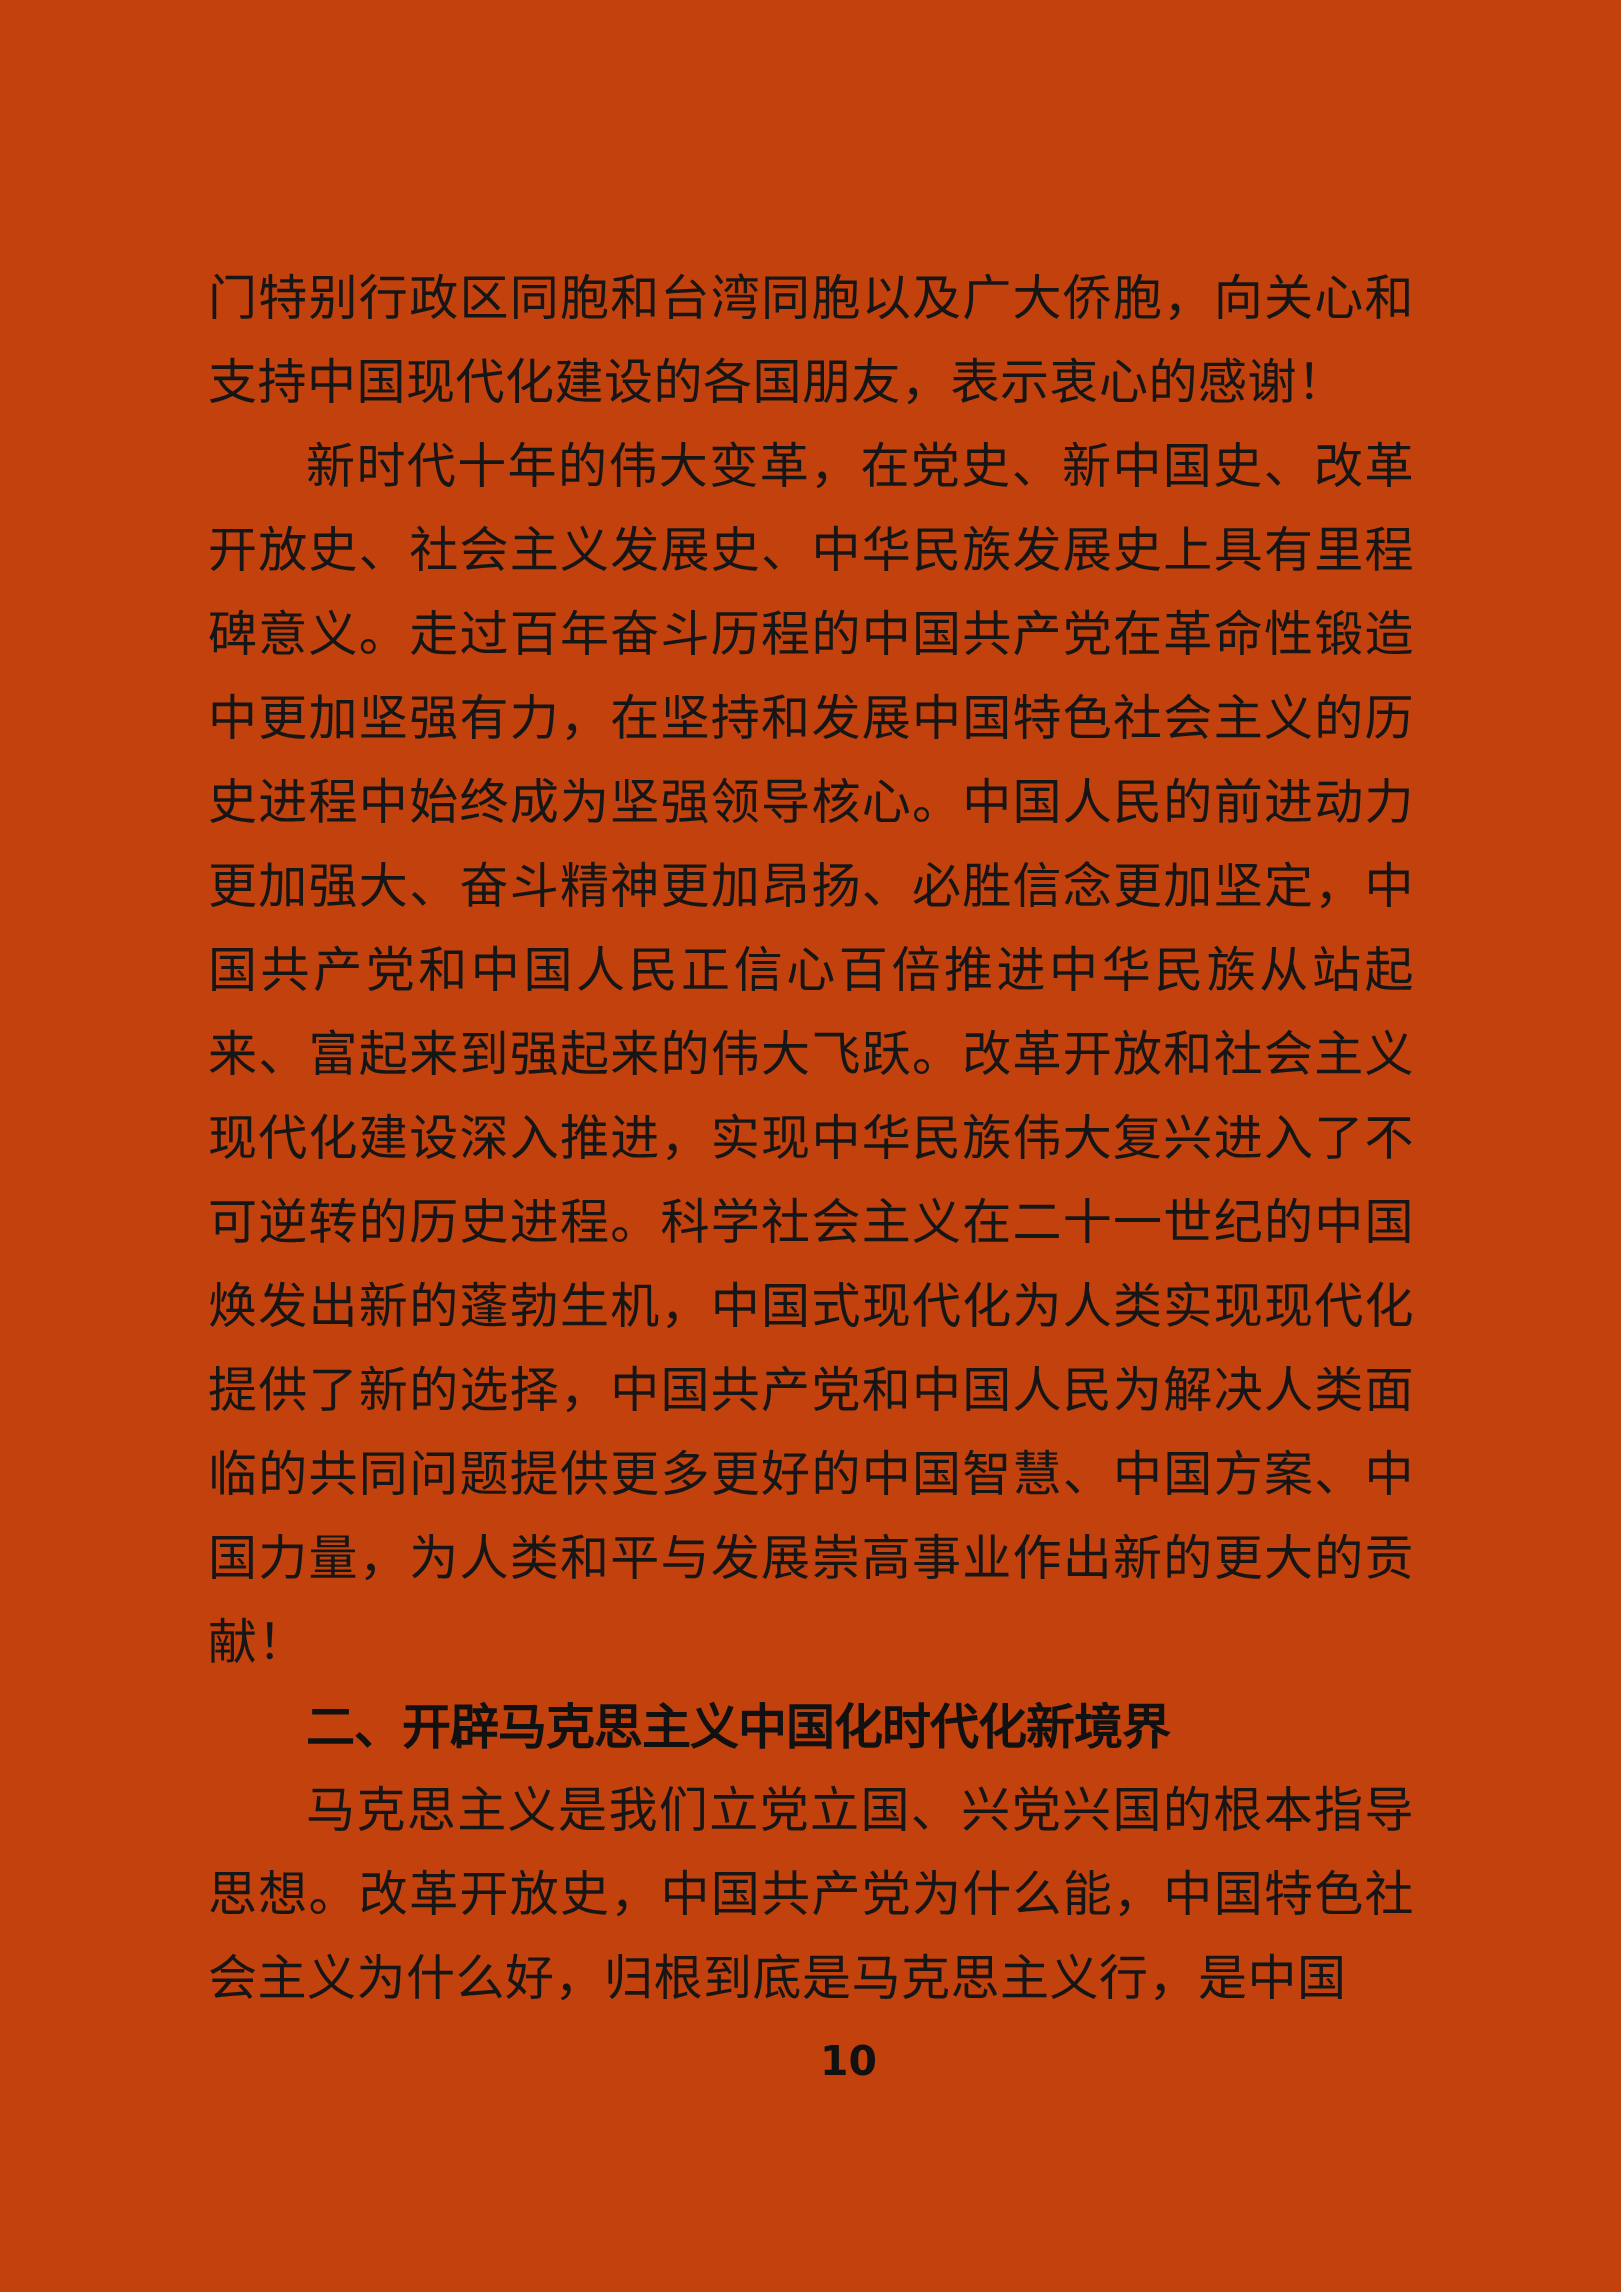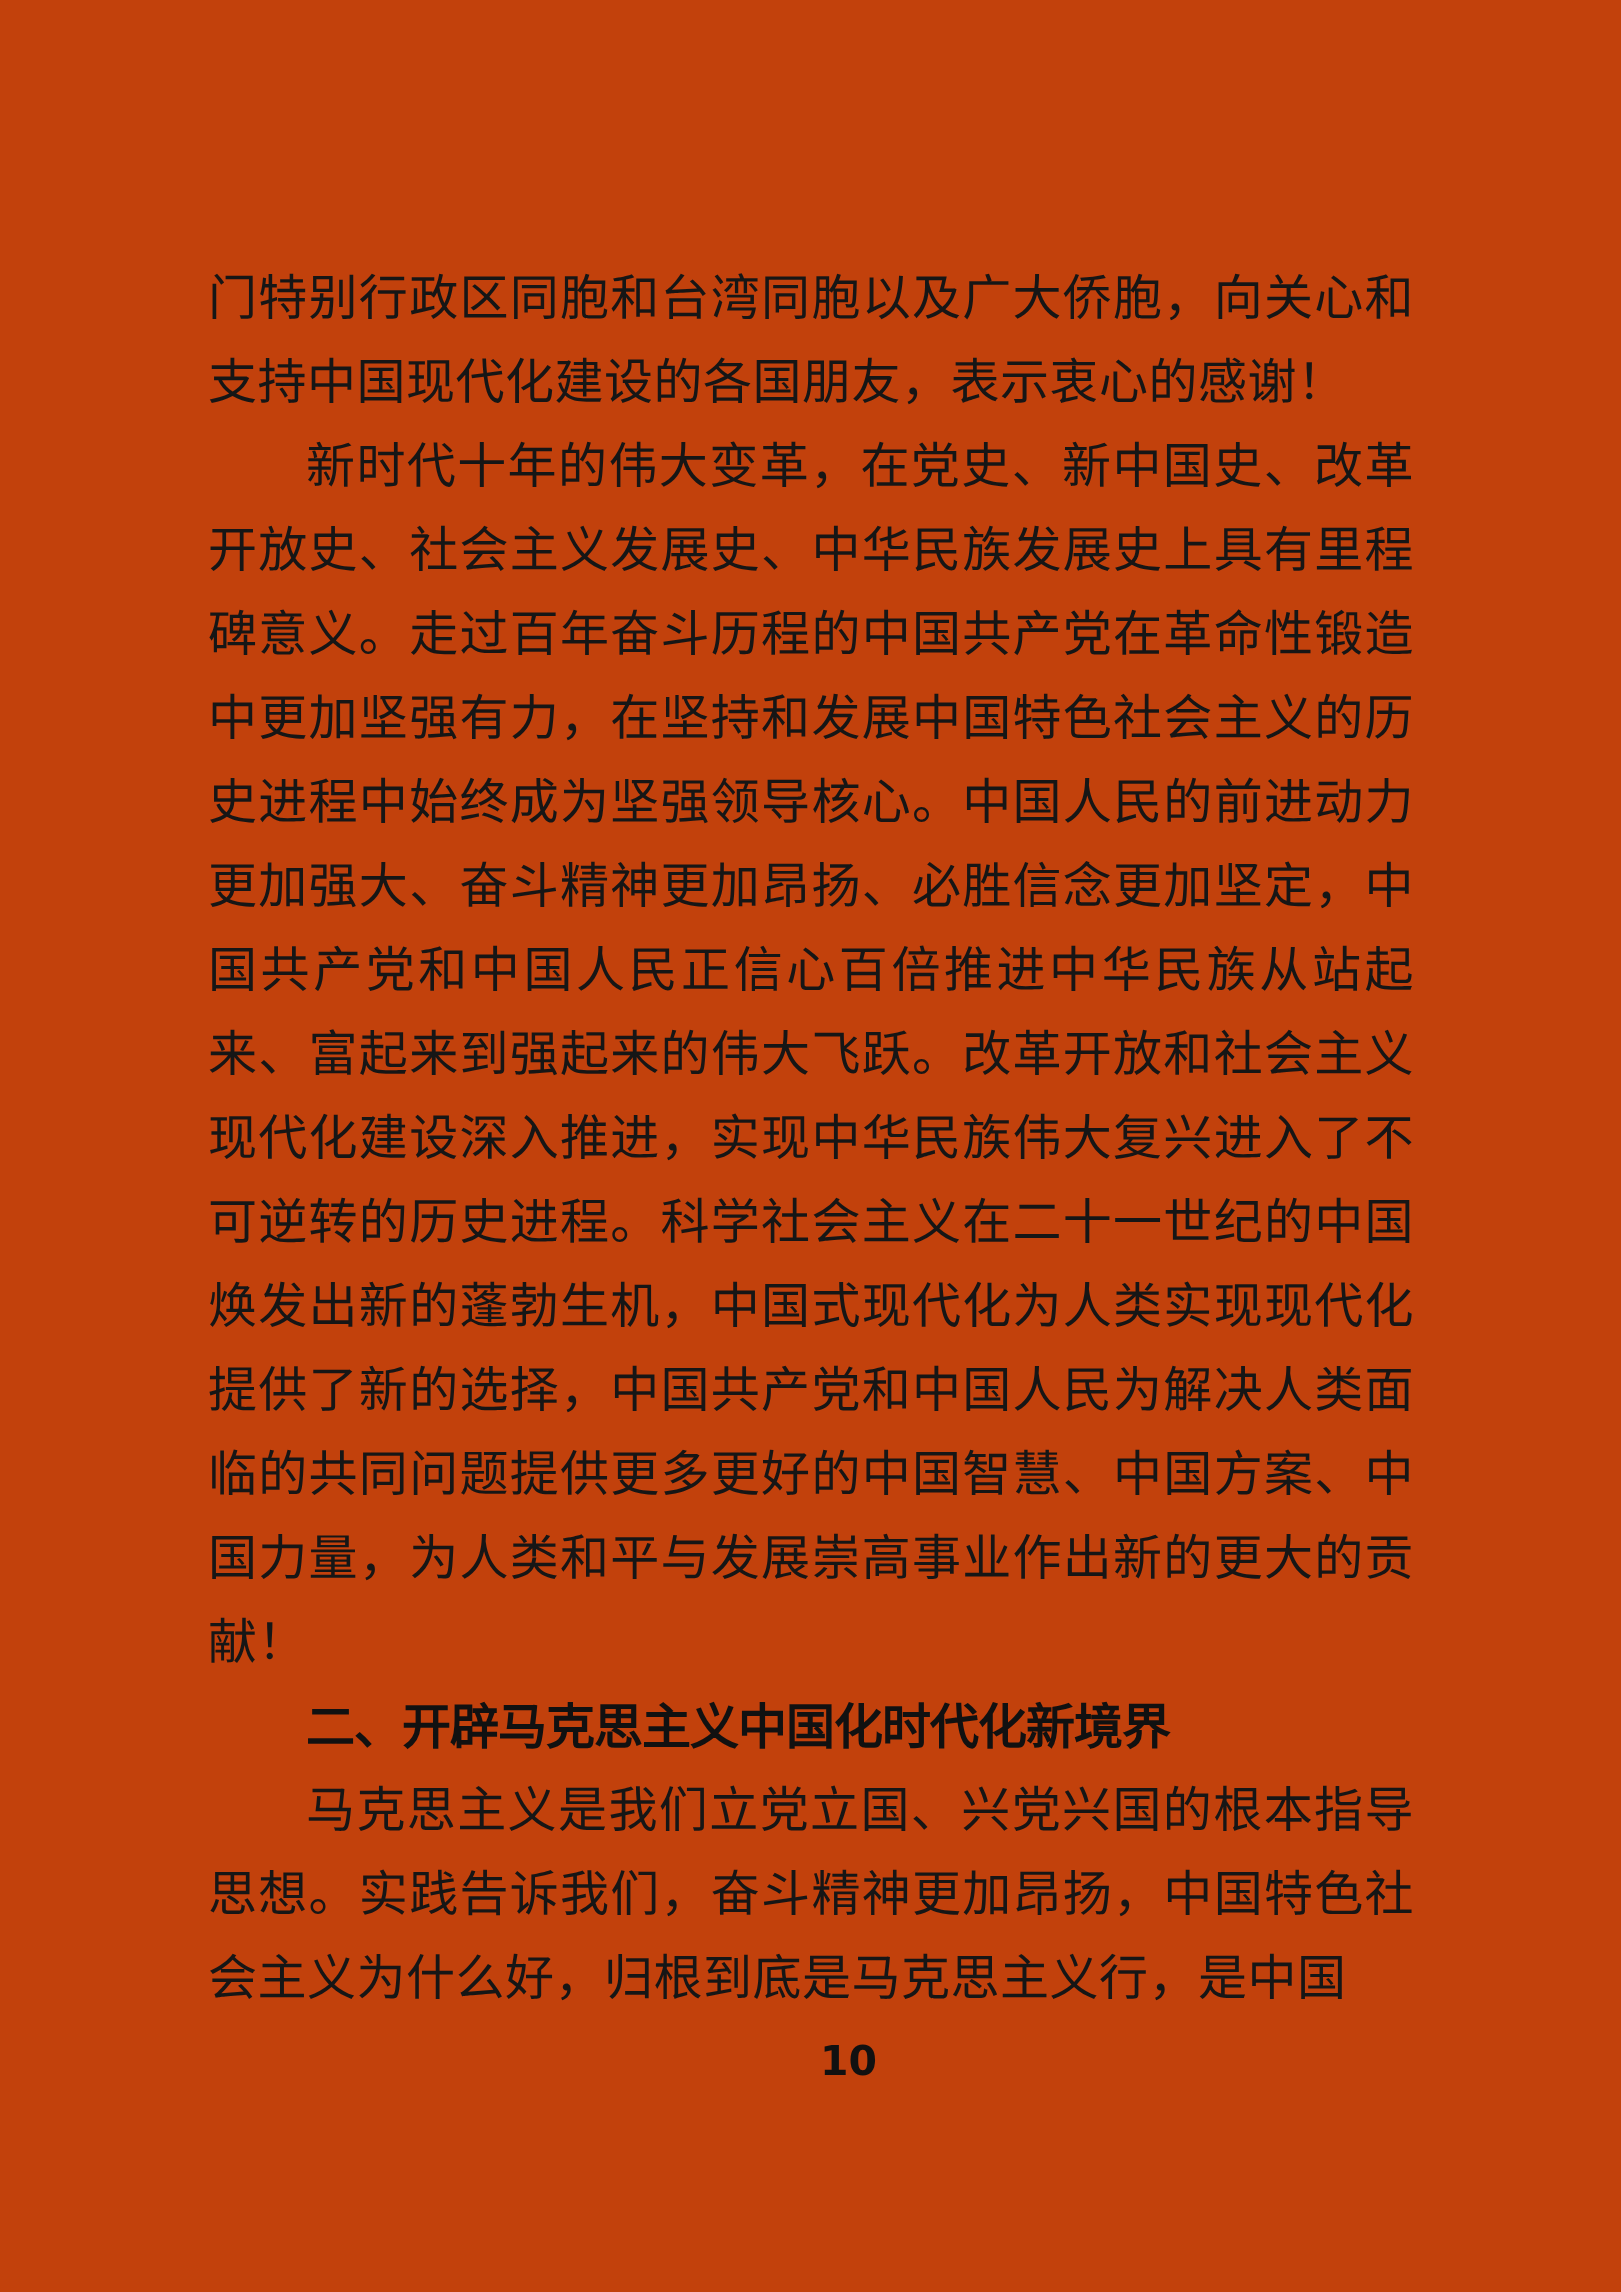--- a/index.html
+++ b/index.html
@@ -71,20 +71,20 @@
 <div class="page">
 
   <div class="content">
 
     <p class="para">门特别行政区同胞和台湾同胞以及广大侨胞，向关心和支持中国现代化建设的各国朋友，表示衷心的感谢！</p>
 
     <p class="para indent">新时代十年的伟大变革，在党史、新中国史、改革开放史、社会主义发展史、中华民族发展史上具有里程碑意义。走过百年奋斗历程的中国共产党在革命性锻造中更加坚强有力，在坚持和发展中国特色社会主义的历史进程中始终成为坚强领导核心。中国人民的前进动力更加强大、奋斗精神更加昂扬、必胜信念更加坚定，中国共产党和中国人民正信心百倍推进中华民族从站起来、富起来到强起来的伟大飞跃。改革开放和社会主义现代化建设深入推进，实现中华民族伟大复兴进入了不可逆转的历史进程。科学社会主义在二十一世纪的中国焕发出新的蓬勃生机，中国式现代化为人类实现现代化提供了新的选择，中国共产党和中国人民为解决人类面临的共同问题提供更多更好的中国智慧、中国方案、中国力量，为人类和平与发展崇高事业作出新的更大的贡献！</p>
 
     <h2 class="heading">二、开辟马克思主义中国化时代化新境界</h2>
 
-    <p class="para indent">马克思主义是我们立党立国、兴党兴国的根本指导思想。实践告诉我们，奋斗精神更加昂扬，中国特色社会主义为什么好，归根到底是马克思主义行，是中国</p>
+    <p class="para indent">马克思主义是我们立党立国、兴党兴国的根本指导思想。改革开放史，中国共产党为什么能，中国特色社会主义为什么好，归根到底是马克思主义行，是中国</p>
 
   </div>
 
   <div class="page-number">10</div>
 
 </div>
 
 
 </body></html>

